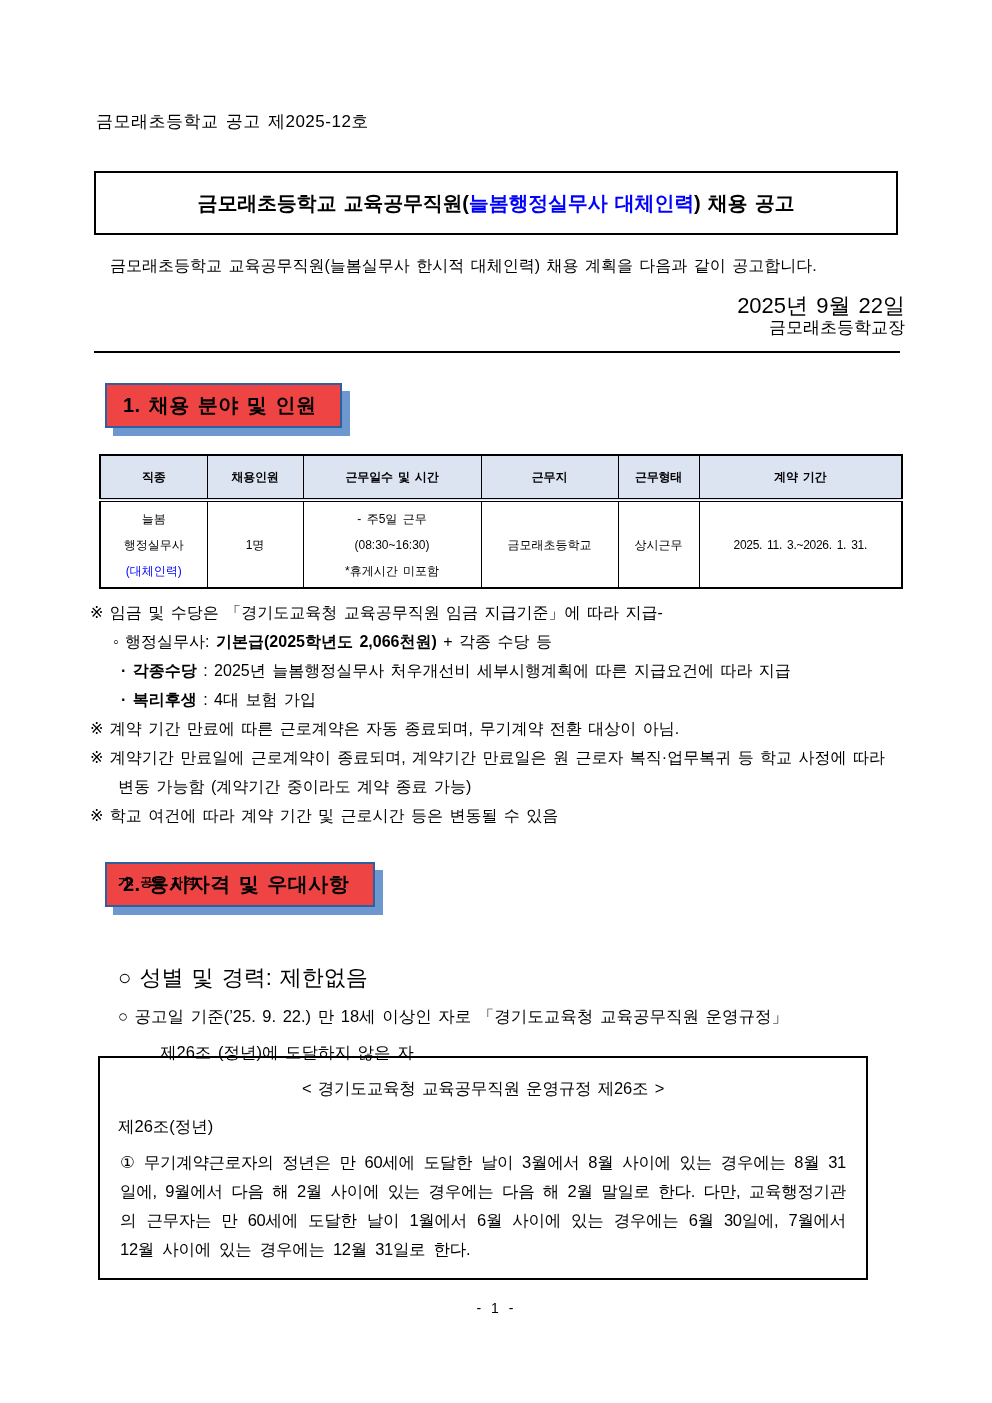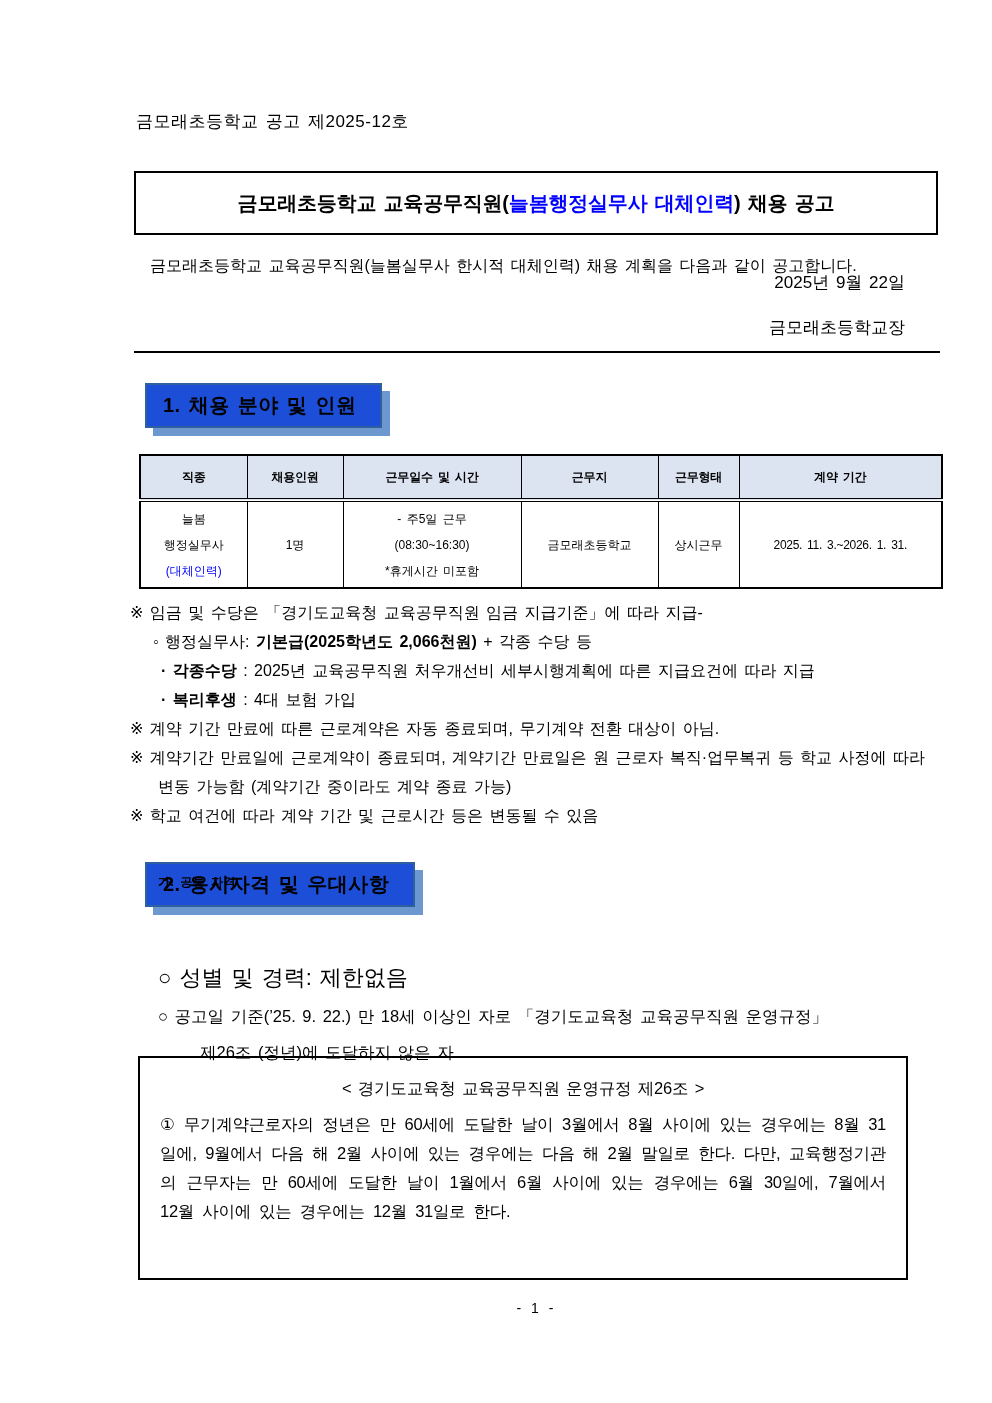--- a/index.html
+++ b/index.html
@@ -6,40 +6,40 @@
   .page{
     position:relative;
     width:992px;height:1403px;
     margin:0 auto;
     background:#ffffff;
     font-family:"Liberation Sans","DejaVu Sans",sans-serif;
     color:#000;
     word-spacing:2px;
     overflow:hidden;
   }
-  .abs{position:absolute;margin-left:40px;}
+  .abs{position:absolute;}
 
   .doc-number{left:96px;top:110px;font-size:17px;letter-spacing:0.5px;}
 
   .title-box{
     left:94px;top:171px;width:804px;height:64px;
     box-sizing:border-box;border:2px solid #000;
     display:flex;align-items:center;justify-content:center;
     font-size:20px;font-weight:bold;letter-spacing:-0.2px;
   }
   .title-highlight{color:var(--accent-text,#0000ff);}
 
   .intro{left:110px;top:256px;font-size:16px;}
-  .date-line{right:87px;top:271px;font-size:17px;}
+  .date-line{right:87px;top:291px;font-size:22px;}
   .signer-line{right:87px;top:316px;font-size:17px;text-align:right;}
 
   .divider{left:94px;top:351px;width:806px;height:2px;background:#000;}
 
   .section-heading{
-    background:#1d4ed8;
+    background:#ef4444;
     border:2px solid var(--heading-border,#2f5f9e);
     box-shadow:8px 8px 0 0 var(--heading-shadow,#6d97cf);
     font-size:20px;font-weight:bold;
     padding:7px 24px 7px 16px;
     letter-spacing:0.5px;
     display:inline-block;
   }
   .s1-heading{left:105px;top:383px;}
   .s2-heading{left:105px;top:862px;}
 
@@ -147,37 +147,38 @@
         <td>금모래초등학교</td>
         <td>상시근무</td>
         <td class="cell-period">2025. 11. 3.~2026. 1. 31.</td>
       </tr>
     </tbody>
   </table>
 
   <div class="abs notes">
     <div class="note-line">※ 임금 및 수당은 「경기도교육청 교육공무직원 임금 지급기준」에 따라 지급-</div>
     <div class="note-line ind1"><span>◦ 행정실무사: </span><span class="b">기본급(2025학년도 2,066천원)</span><span> + 각종 수당 등</span></div>
-    <div class="note-line ind2"><span class="b">· </span><span class="b">각종수당</span><span> : 2025년 교육공무직원 처우개선비 세부시행계획에 따른 지급요건에 따라 지급</span></div>
+    <div class="note-line ind2"><span class="b">· </span><span class="b">각종수당</span><span> : 2025년 늘봄행정실무사 처우개선비 세부시행계획에 따른 지급요건에 따라 지급</span></div>
     <div class="note-line ind2"><span class="b">· </span><span class="b">복리후생</span><span> : 4대 보험 가입</span></div>
     <div class="note-line">※ 계약 기간 만료에 따른 근로계약은 자동 종료되며, 무기계약 전환 대상이 아님.</div>
     <div class="note-line">※ 계약기간 만료일에 근로계약이 종료되며, 계약기간 만료일은 원 근로자 복직·업무복귀 등 학교 사정에 따라</div>
     <div class="note-line ind-wrap">변동 가능함 (계약기간 중이라도 계약 종료 가능)</div>
     <div class="note-line">※ 학교 여건에 따라 계약 기간 및 근로시간 등은 변동될 수 있음</div>
   </div>
 
   <div class="abs section-heading s2-heading">2. 응시자격 및 우대사항</div>
 
   <div class="abs sub-heading">가. 공통 자격</div>
   <div class="abs item1">○ 성별 및 경력: 제한없음</div>
   <div class="abs item2">
     <div>○ 공고일 기준(’25. 9. 22.) 만 18세 이상인 자로 「경기도교육청 교육공무직원 운영규정」</div>
     <div class="wrap2">제26조 (정년)에 도달하지 않은 자</div>
   </div>
 
   <div class="abs reg-box">
     <div class="reg-title">&lt; 경기도교육청 교육공무직원 운영규정 제26조 &gt;</div>
+    <div class="reg-article">제26조(정년)</div>
     <div class="reg-body">① 무기계약근로자의 정년은 만 60세에 도달한 날이 3월에서 8월 사이에 있는 경우에는 8월 31일에, 9월에서 다음 해 2월 사이에 있는 경우에는 다음 해 2월 말일로 한다. 다만, 교육행정기관의 근무자는 만 60세에 도달한 날이 1월에서 6월 사이에 있는 경우에는 6월 30일에, 7월에서 12월 사이에 있는 경우에는 12월 31일로 한다.</div>
   </div>
 
   <div class="abs footer">- 1 -</div>
 
 </div>
 
 </body></html>

